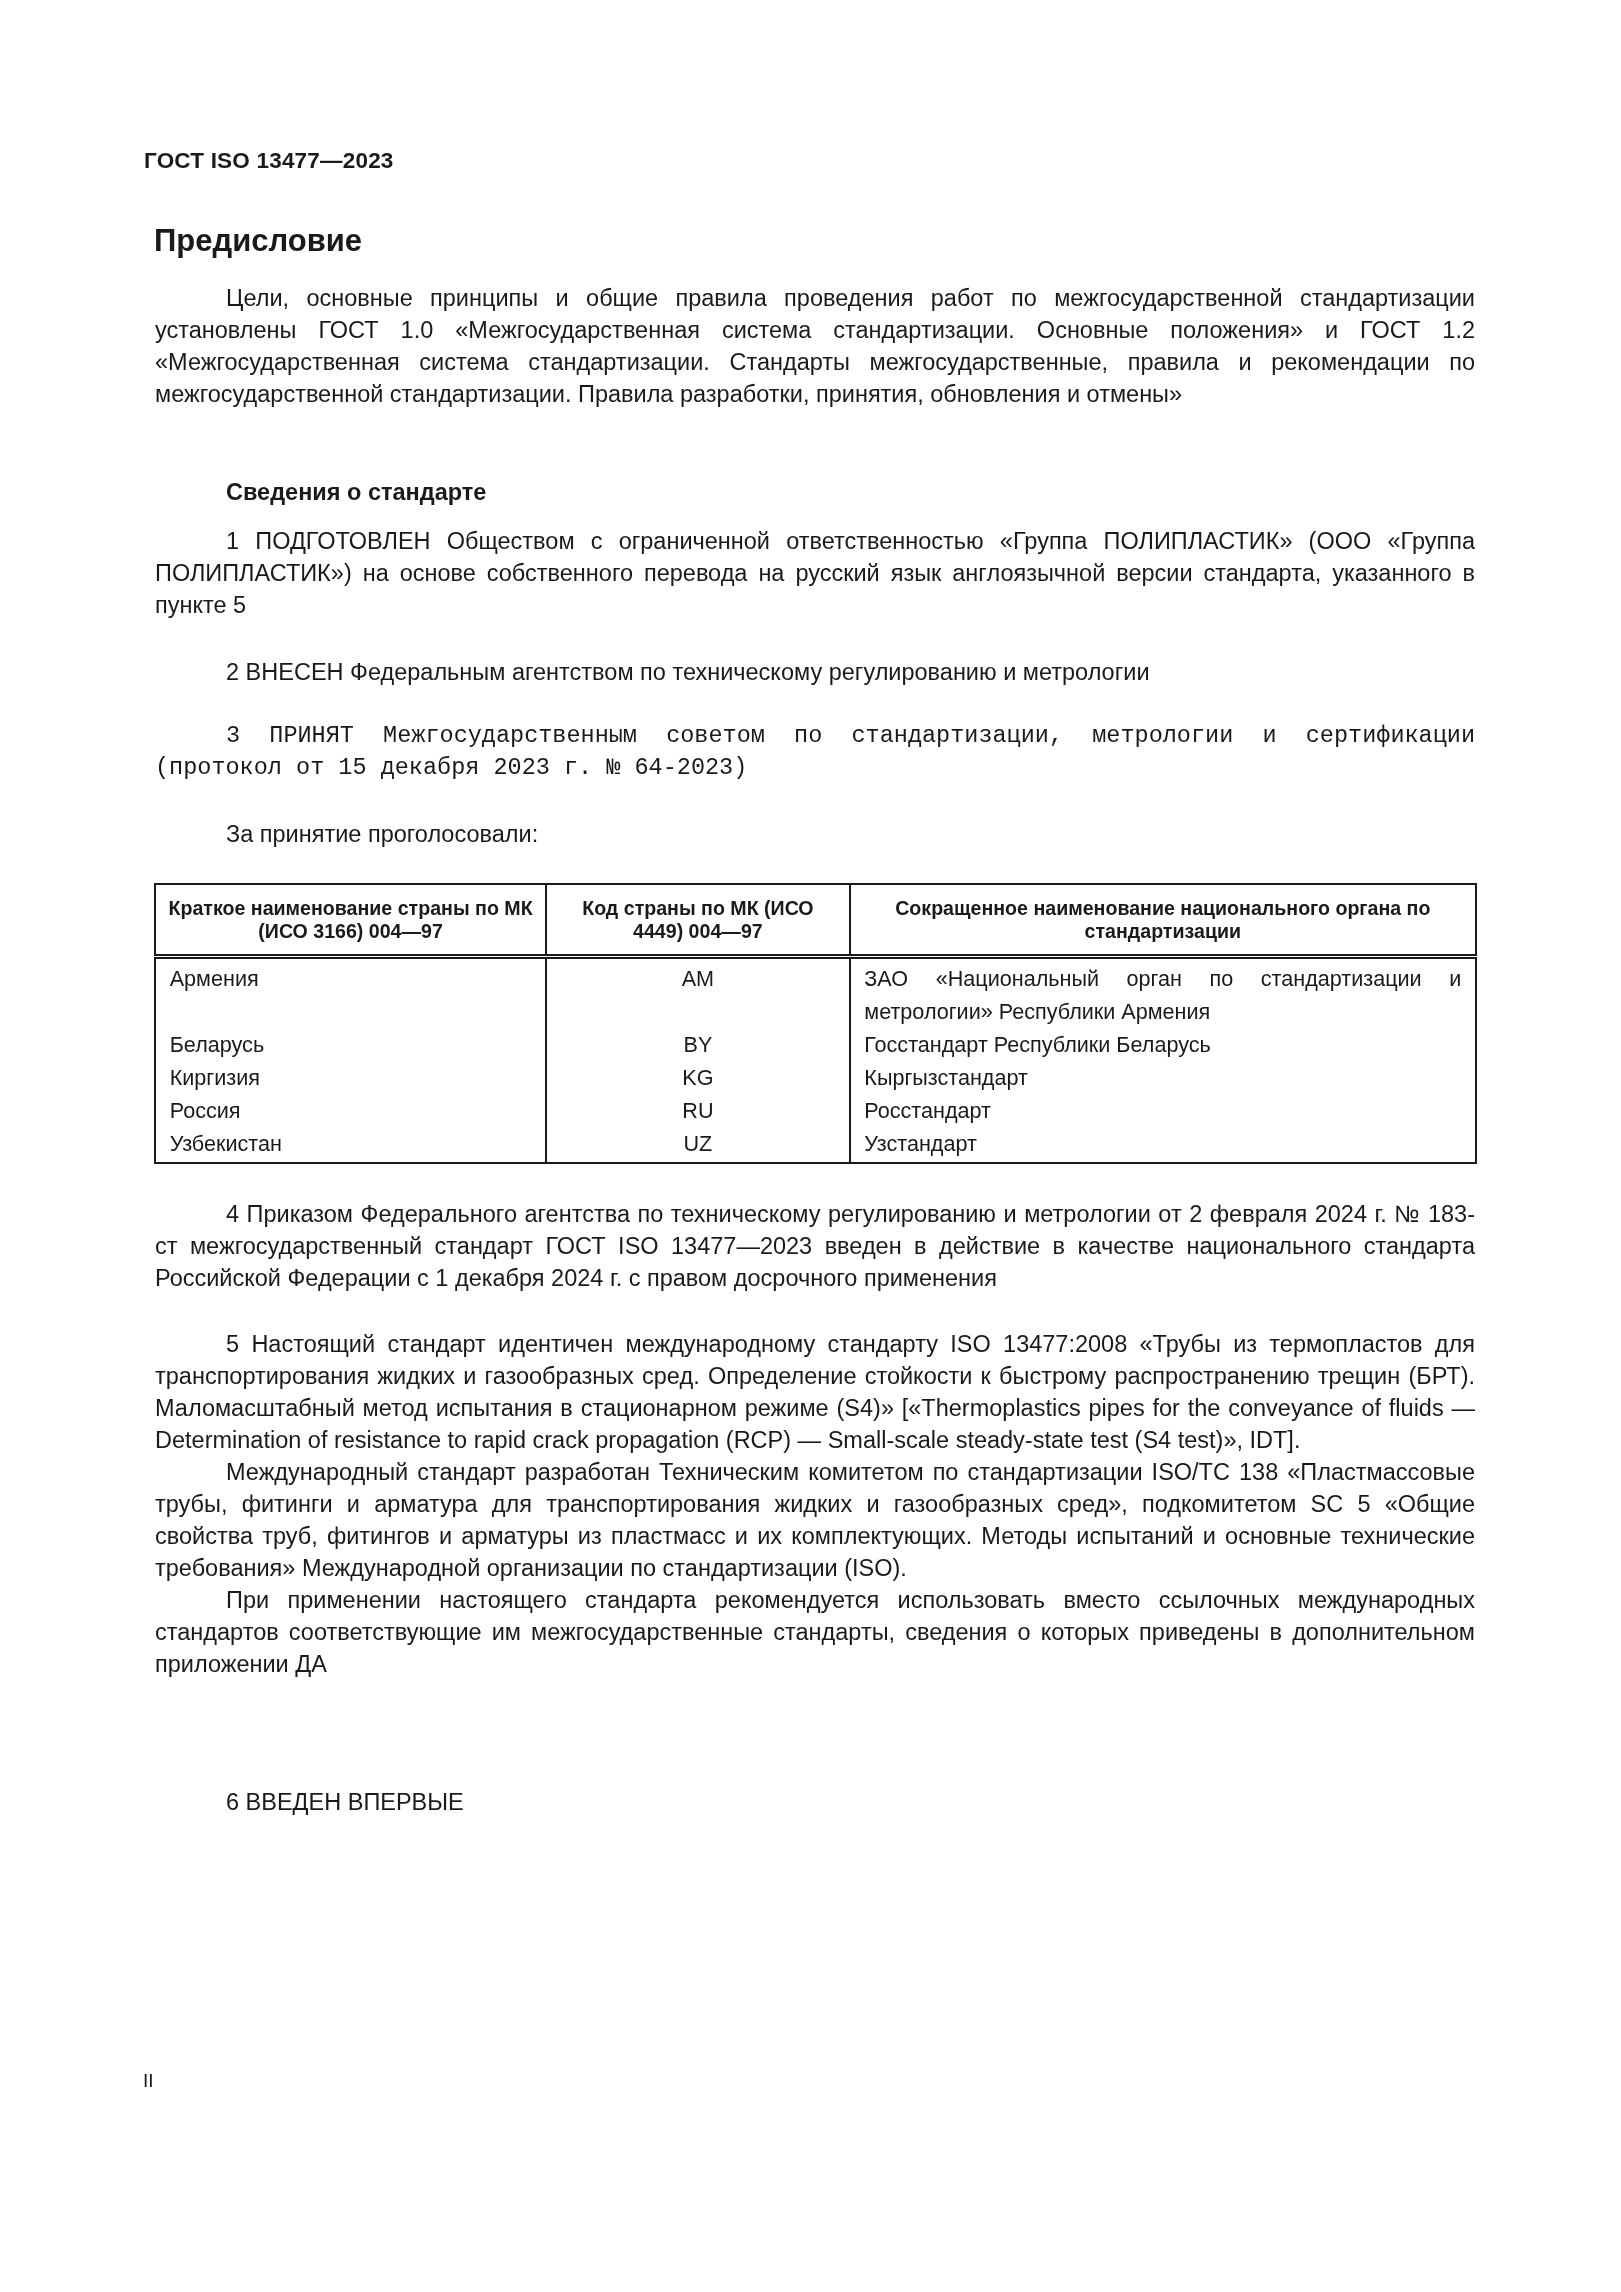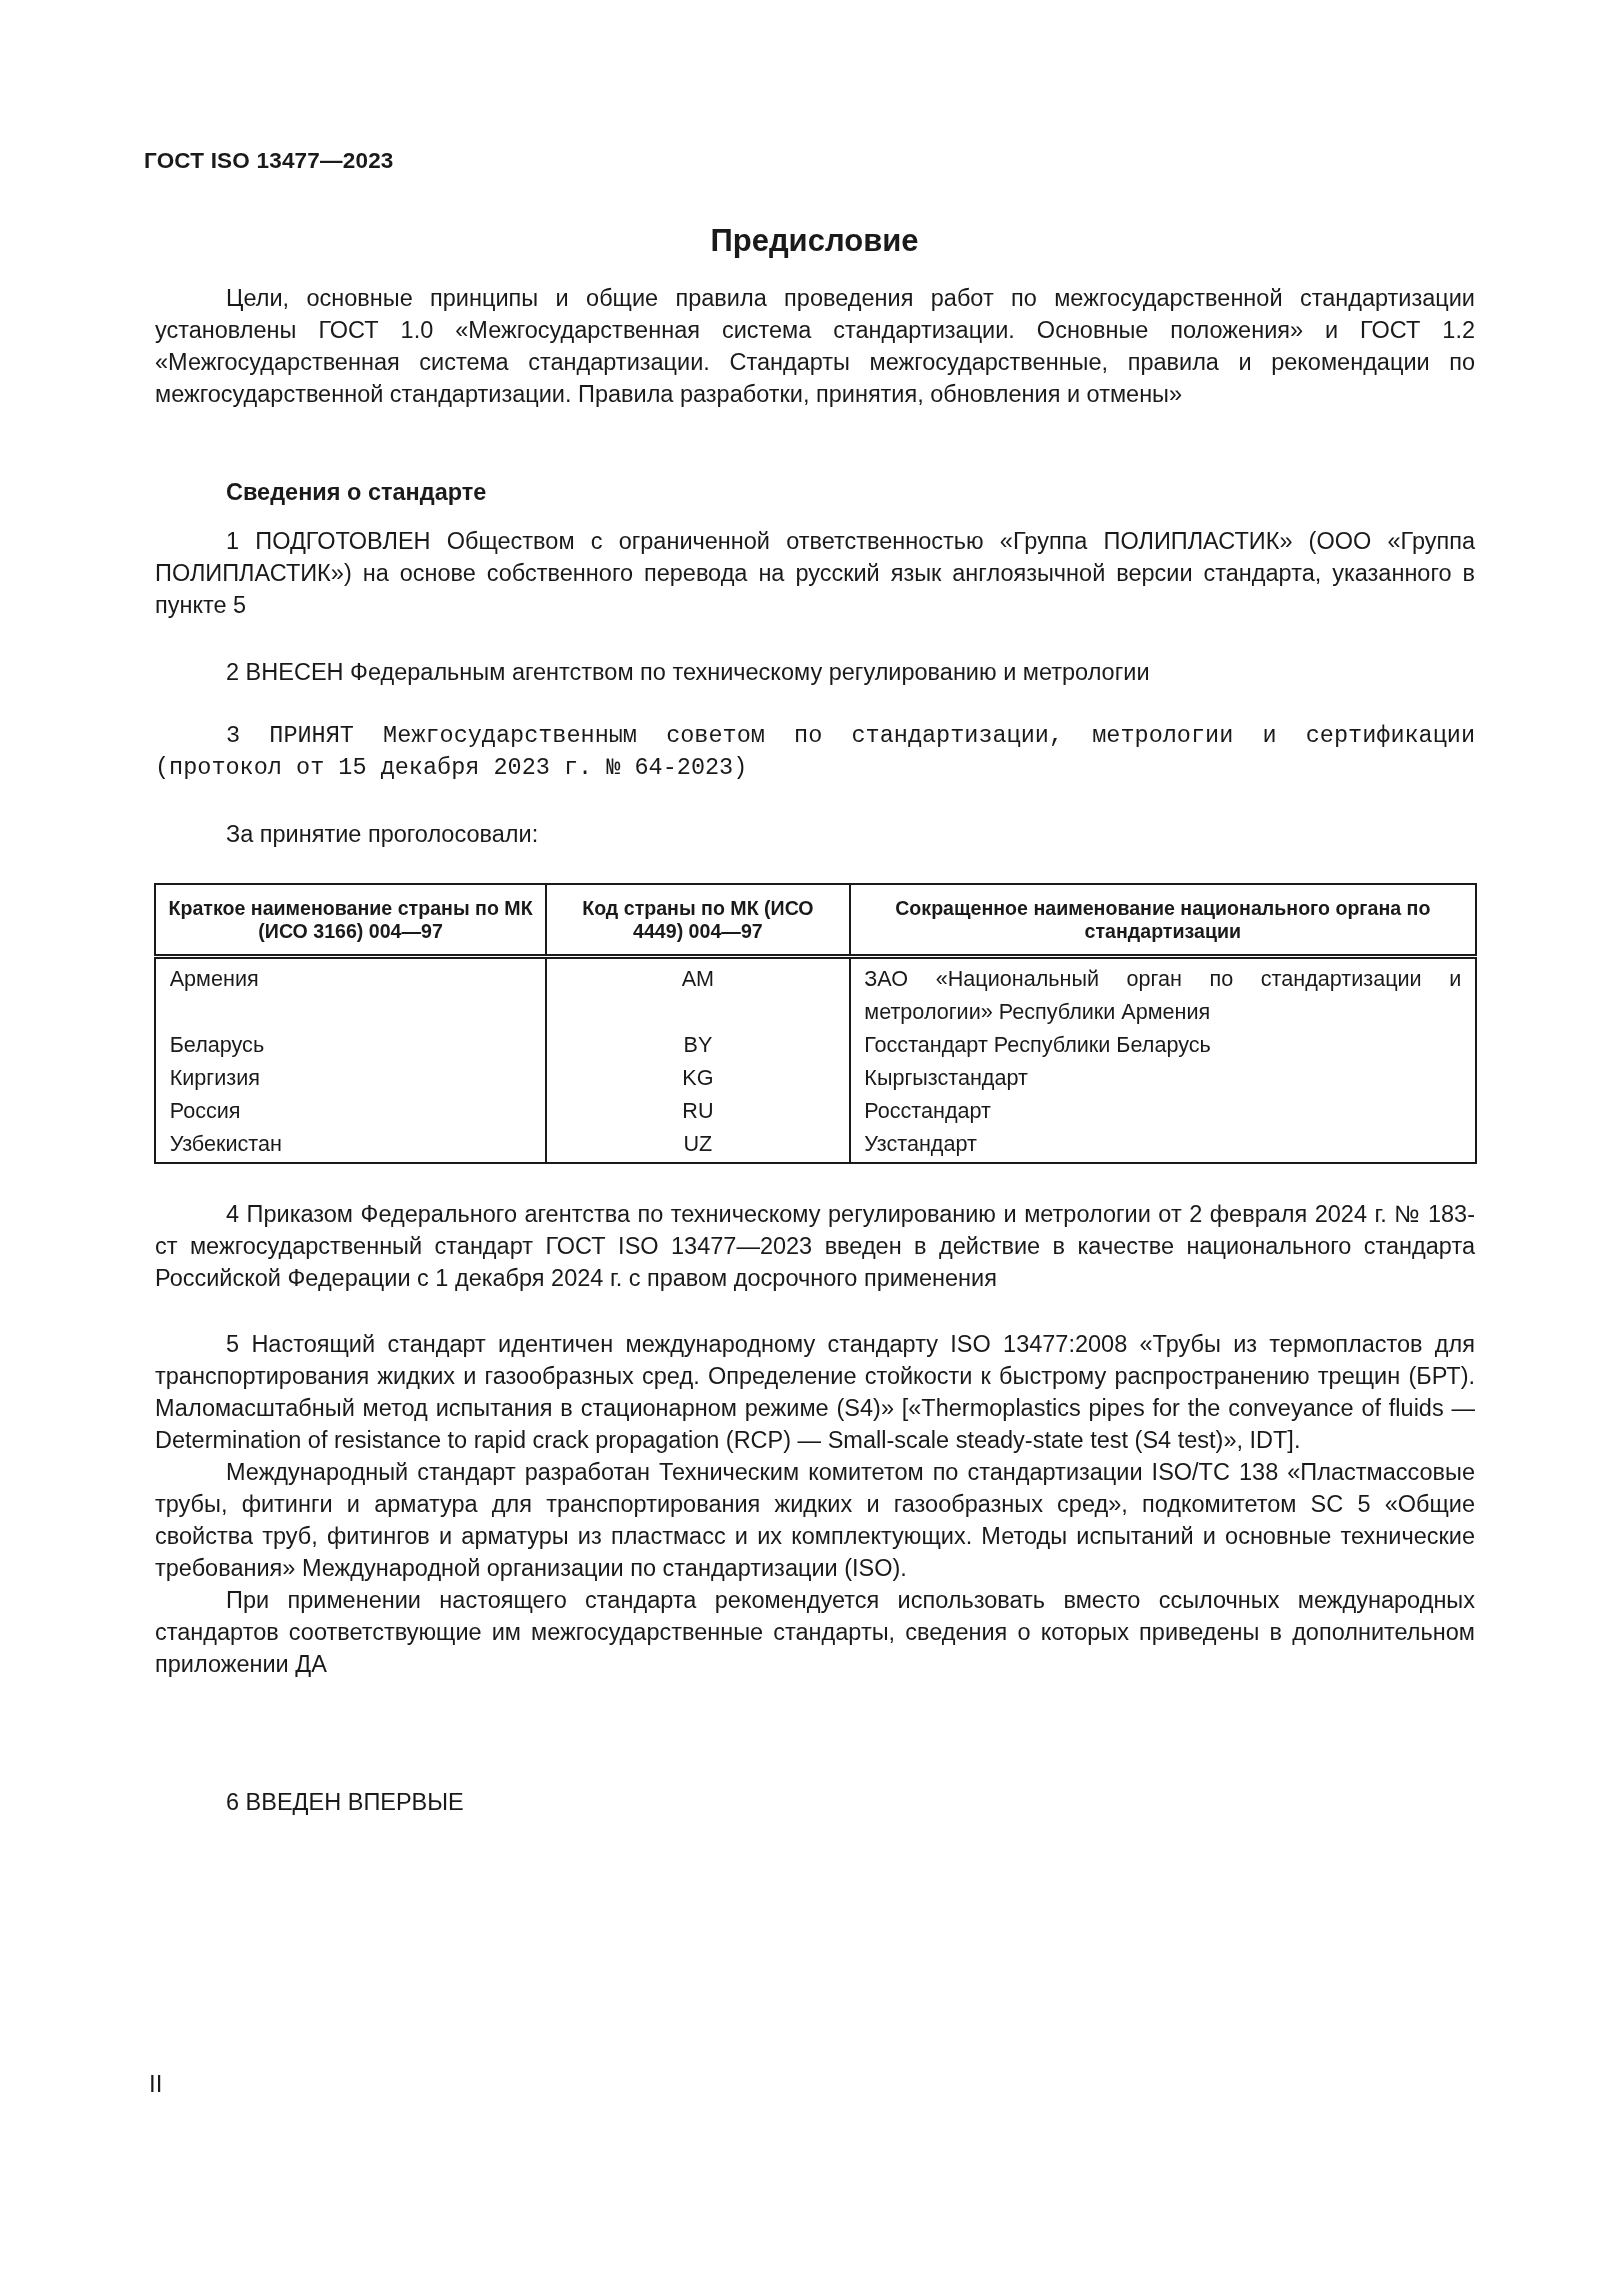--- a/index.html
+++ b/index.html
@@ -7,21 +7,21 @@
     width: 1621px; height: 2293px; position: relative; overflow: hidden;
     font-family: "Liberation Sans", "DejaVu Sans", sans-serif;
     color: #1a1a1a;
   }
   .page-header {
     position: absolute; left: 144px; top: 148px;
     font-size: 22.5px; font-weight: bold; letter-spacing: 0.2px;
   }
   .page-title {
     position: absolute; left: 154px; width: 1321px; top: 223px;
-    text-align: center; font-size: 31px; font-weight: bold;
+    font-size: 31px; font-weight: bold;
   }
   .block {
     position: absolute; left: 155px; width: 1320px;
     font-size: 23.5px; line-height: 32px; text-align: justify;
   }
   .block p { margin: 0; text-indent: 71px; }
   .block p.last-left { text-align-last: left; }
   .subhead { font-weight: bold; }
   .votes-table {
     position: absolute; left: 154px; top: 883px; width: 1323px;
@@ -37,21 +37,21 @@
     font-weight: bold; font-size: 19.6px; line-height: 23.5px;
     text-align: center; padding: 11.8px 9.8px 9.8px 9.8px; height: 44px;
   }
   .votes-table tbody td { padding: 0 13.7px; line-height: 33px; height: 33px; }
   .votes-table tbody tr:first-child td { padding-top: 3.9px; }
   .votes-table tbody tr:last-child td { border-bottom: 2.9px solid #1a1a1a; padding-bottom: 2px; }
   .votes-table td.code { text-align: center; }
   .votes-table td.body { text-align: justify; text-align-last: left; }
   .col1 { width: 386px; } .col2 { width: 297px; } .col3 { width: 636px; }
   .page-number {
-    position: absolute; left: 149px; top: 2070px; font-size: 24px;
+    position: absolute; left: 143px; top: 2070px; font-size: 19px;
   }
 </style>
 </head>
 <body>
 
 <div class="page-header">ГОСТ ISO 13477—2023</div>
 
 <div class="page-title">Предисловие</div>
 
 <div class="block" style="top:282px;">

